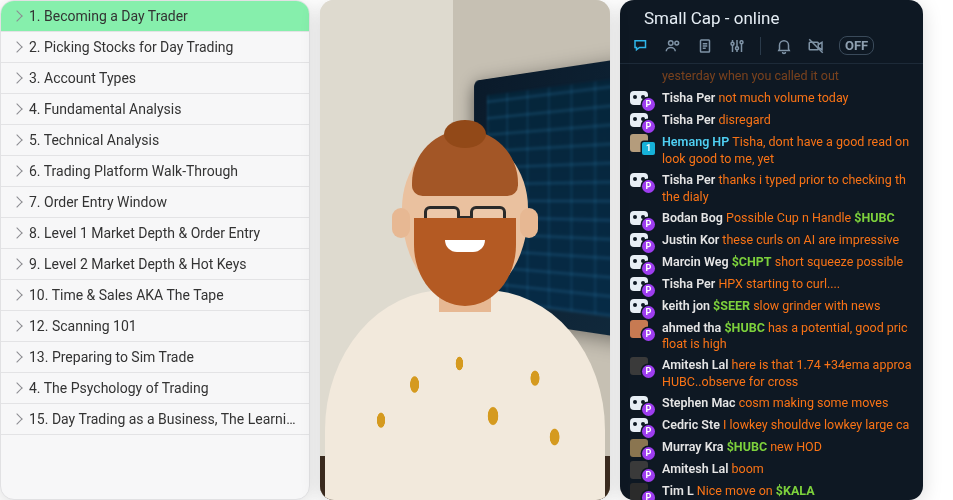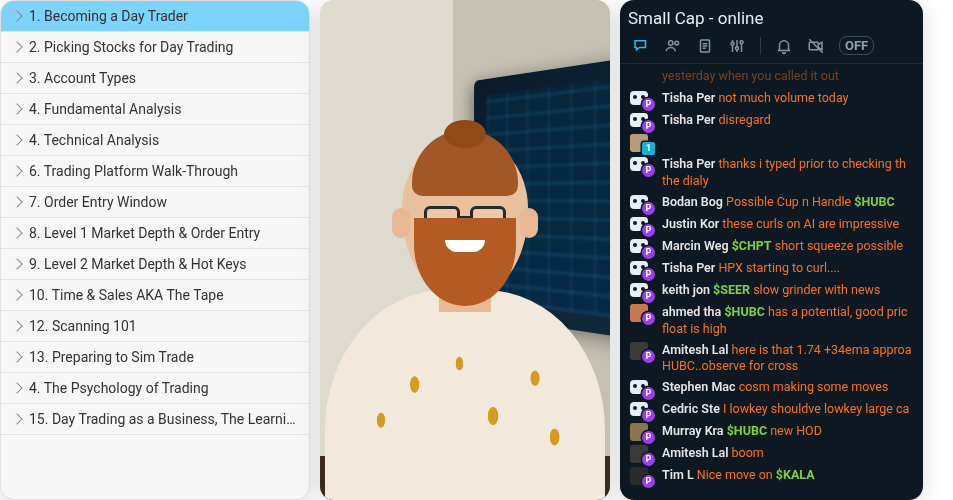--- a/index.html
+++ b/index.html
@@ -32,21 +32,21 @@
     align-items: center;
     gap: 8px;
     padding: 7px 10px 7px 8px;
     border-bottom: 1px solid #e3e3e5;
     font-size: 14px;
     color: #333;
     cursor: pointer;
     white-space: nowrap;
     overflow: hidden;
   }
-  .lesson-item:first-child { background:#7dd3fc; }
+  .lesson-item:first-child { background:#86efac; }
   .chev {
     width: 8px; height: 8px;
     border-right: 1.6px solid #8b8b90;
     border-bottom: 1.6px solid #8b8b90;
     transform: rotate(-45deg);
     flex: 0 0 auto;
     margin-left:4px;
   }
   .lesson-text { overflow:hidden; text-overflow: ellipsis; }
 
@@ -141,21 +141,21 @@
   
   .chat-panel {
     flex: 0 0 303px;
     height: 500px;
     background:#0e1823;
     color:#cdd6df;
     display:flex; flex-direction:column;
     font-size:12.5px;
   }
   .chat-title {
-    padding:8px 8px 4px;
+    padding:8px 24px 4px;
     font-size:17px;
     color:#e5edf4;
     font-weight:400;
   }
   .chat-tools {
     display:flex; align-items:center; gap:14px;
     padding:4px 12px 8px;
     border-bottom:1px solid #1d2a38;
   }
   .tool-icon { color:#7f93a6; display:flex; align-items:center; }
@@ -225,21 +225,21 @@
     <div class="lesson-item">
       <span class="chev"></span>
       <span class="lesson-text">3. Account Types</span>
     </div>
     <div class="lesson-item">
       <span class="chev"></span>
       <span class="lesson-text">4. Fundamental Analysis</span>
     </div>
     <div class="lesson-item">
       <span class="chev"></span>
-      <span class="lesson-text">4. Technical Analysis</span>
+      <span class="lesson-text">5. Technical Analysis</span>
     </div>
     <div class="lesson-item">
       <span class="chev"></span>
       <span class="lesson-text">6. Trading Platform Walk-Through</span>
     </div>
     <div class="lesson-item">
       <span class="chev"></span>
       <span class="lesson-text">7. Order Entry Window</span>
     </div>
     <div class="lesson-item">
@@ -359,20 +359,21 @@
           <div class="av-bot"></div>
           <div class="p-badge">P</div>
         </div>
         <div class="msg-line"><span class="uname">Tisha Per </span><span class="msg-text">disregard</span></div>
       </div>
       <div class="msg user-b">
         <div class="avatar-cell">
           <div class="av-img" style="background: rgb(180, 156, 124);"></div>
           <div class="n-badge">1</div>
         </div>
+        <div class="msg-line"><span class="uname">Hemang HP </span><span class="msg-text">Tisha, dont have a good read on look good to me, yet</span></div>
       </div>
       <div class="msg user-p">
         <div class="avatar-cell">
           <div class="av-bot"></div>
           <div class="p-badge">P</div>
         </div>
         <div class="msg-line"><span class="uname">Tisha Per </span><span class="msg-text">thanks i typed prior to checking th the dialy</span></div>
       </div>
       <div class="msg user-p">
         <div class="avatar-cell">

